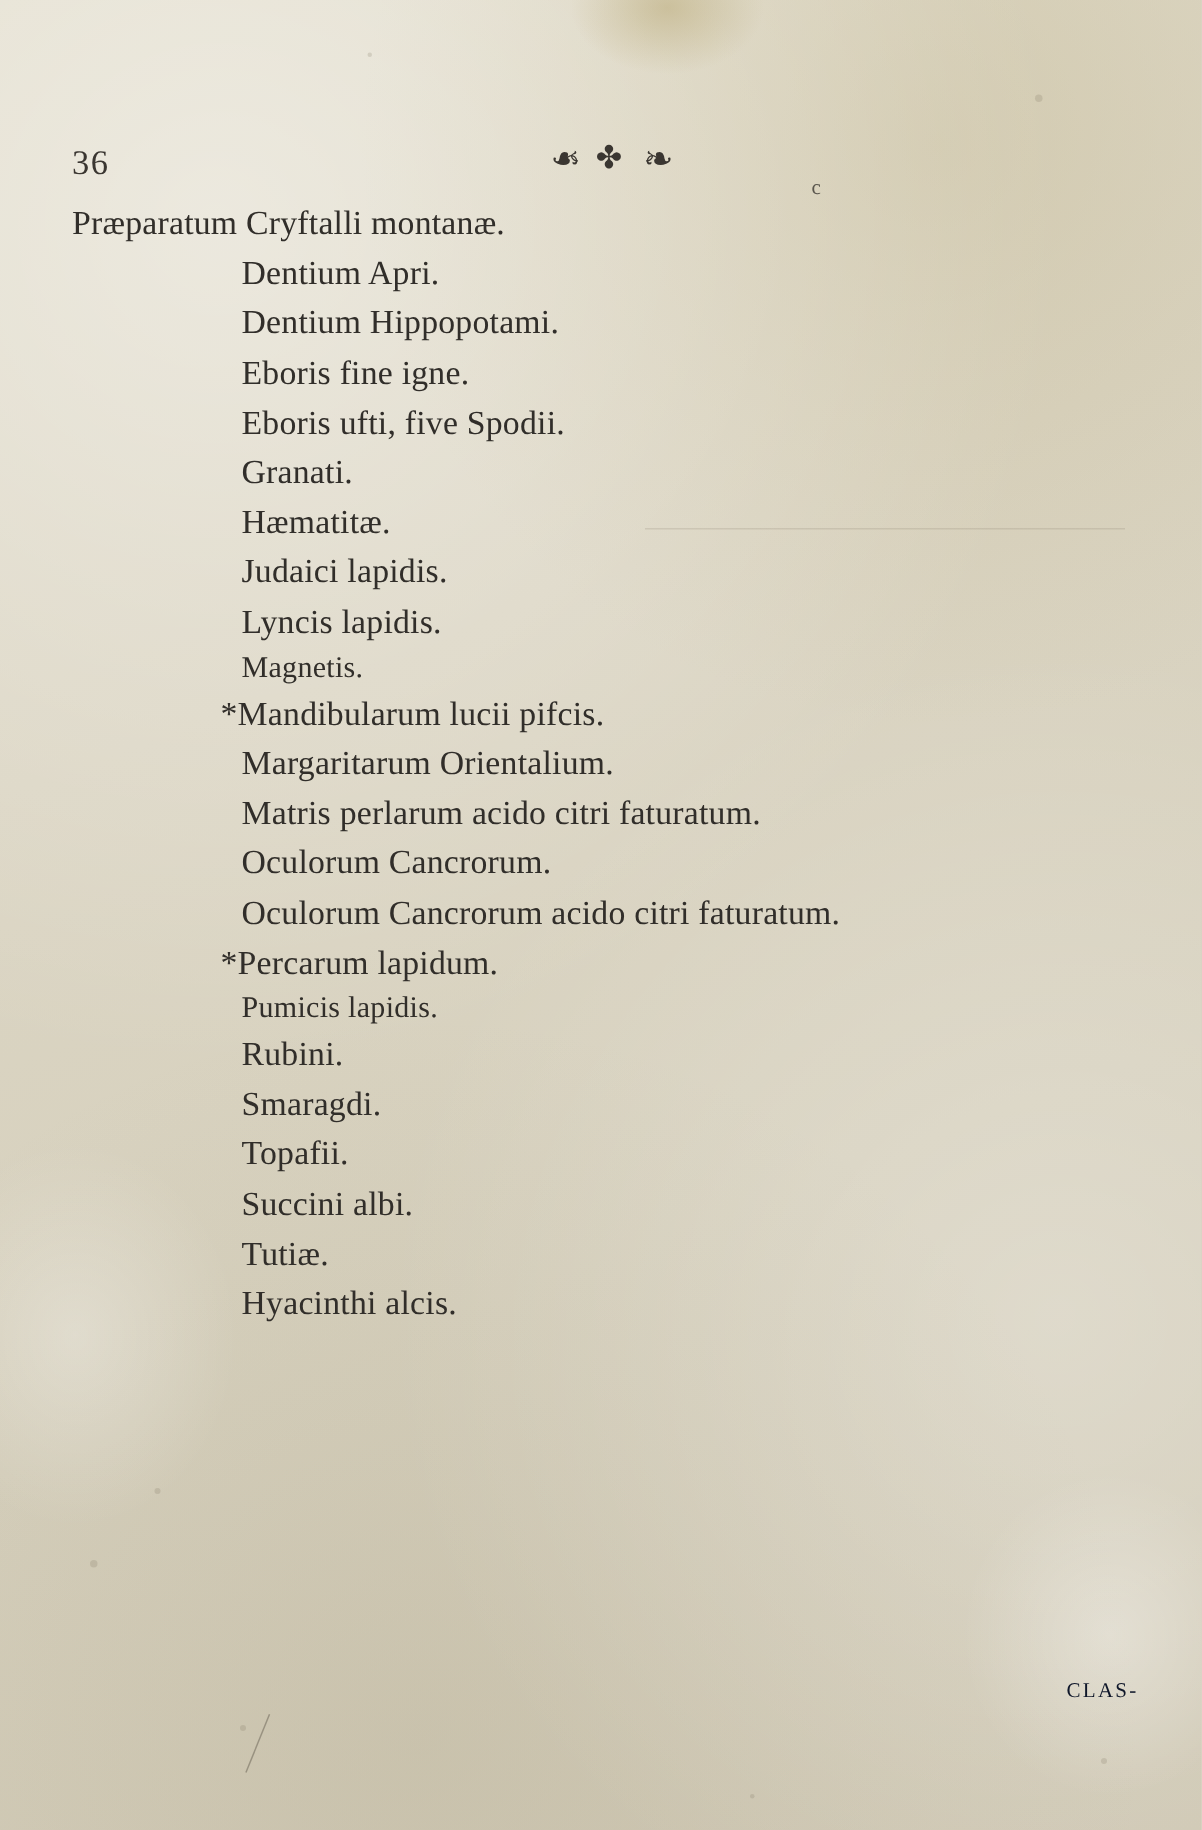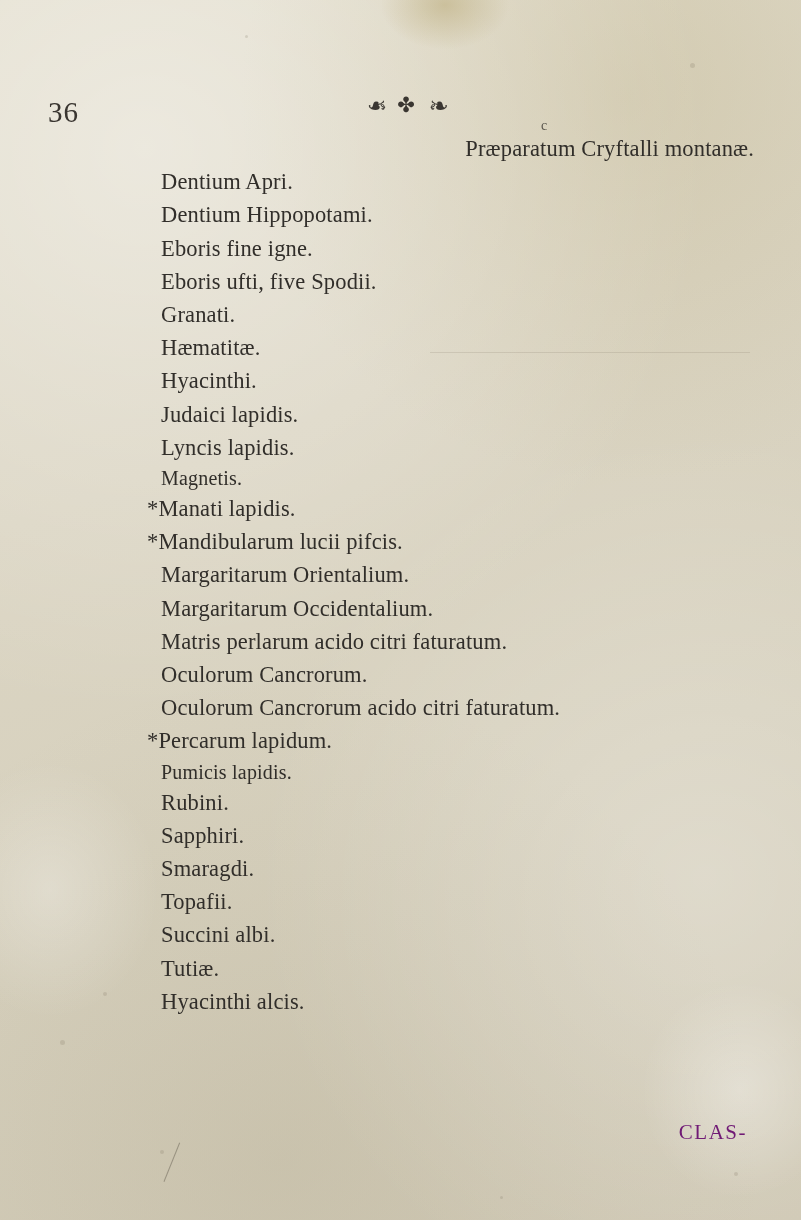--- a/index.html
+++ b/index.html
@@ -39,21 +39,21 @@
     pointer-events: none;
   }
   .content {
     position: absolute;
     inset: 0;
   }
   .page-number {
     position: absolute;
     left: 48px;
     top: 96px;
-    font-size: 29px;
+    font-size: 23px;
     letter-spacing: 1px;
     color: #3a3631;
   }
   .ornament {
     position: absolute;
     left: 318px;
     top: 92px;
     width: 180px;
     text-align: center;
     font-size: 24px;
@@ -89,31 +89,31 @@
     line-height: 33.2px;
     color: #312e2a;
     white-space: pre;
     letter-spacing: 0.15px;
   }
   .line.small {
     font-size: 20px;
     line-height: 28px;
     letter-spacing: 0.2px;
   }
-  .ind-0 { padding-left: 0; text-align: right; }
+  .ind-0 { padding-left: 0; }
   .ind-1 { padding-left: 113px; }
   .ind-star { padding-left: 99px; }
 
   .clas {
     position: absolute;
-    right: 54px;
+    right: 42px;
     top: 1120px;
-    font-size: 21px;
+    font-size: 14px;
     letter-spacing: 1.5px;
-    color: #701a75;
+    color: #0f172a;
   }
 
   .slash {
     position: absolute;
     left: 170px;
     top: 1148px;
     width: 36px;
     height: 42px;
     border-left: 1.2px solid rgba(90,85,70,0.45);
     transform: rotate(22deg);
@@ -158,35 +158,31 @@
   <div class="dot-mark">c</div>
 
   <div class="body-block" id="entry-list">
       <div class="line ind-0">Prӕparatum Cryftalli montanӕ.</div>
       <div class="line ind-1">Dentium Apri.</div>
       <div class="line ind-1">Dentium Hippopotami.</div>
       <div class="line ind-1">Eboris fine igne.</div>
       <div class="line ind-1">Eboris ufti, five Spodii.</div>
       <div class="line ind-1">Granati.</div>
       <div class="line ind-1">Hӕmatitӕ.</div>
-      <div class="line ind-1">Hyacinthi.</div>
       <div class="line ind-1">Judaici lapidis.</div>
       <div class="line ind-1">Lyncis lapidis.</div>
       <div class="line small ind-1">Magnetis.</div>
-      <div class="line ind-star">*Manati lapidis.</div>
       <div class="line ind-star">*Mandibularum lucii pifcis.</div>
       <div class="line ind-1">Margaritarum Orientalium.</div>
-      <div class="line ind-1">Margaritarum Occidentalium.</div>
       <div class="line ind-1">Matris perlarum acido citri faturatum.</div>
       <div class="line ind-1">Oculorum Cancrorum.</div>
       <div class="line ind-1">Oculorum Cancrorum acido citri faturatum.</div>
       <div class="line ind-star">*Percarum lapidum.</div>
       <div class="line small ind-1">Pumicis lapidis.</div>
       <div class="line ind-1">Rubini.</div>
-      <div class="line ind-1">Sapphiri.</div>
       <div class="line ind-1">Smaragdi.</div>
       <div class="line ind-1">Topafii.</div>
       <div class="line ind-1">Succini albi.</div>
       <div class="line ind-1">Tutiӕ.</div>
       <div class="line ind-1">Hyacinthi alcis.</div>
     </div>
 
   <div class="clas">CLAS-</div>
 
 </div>

